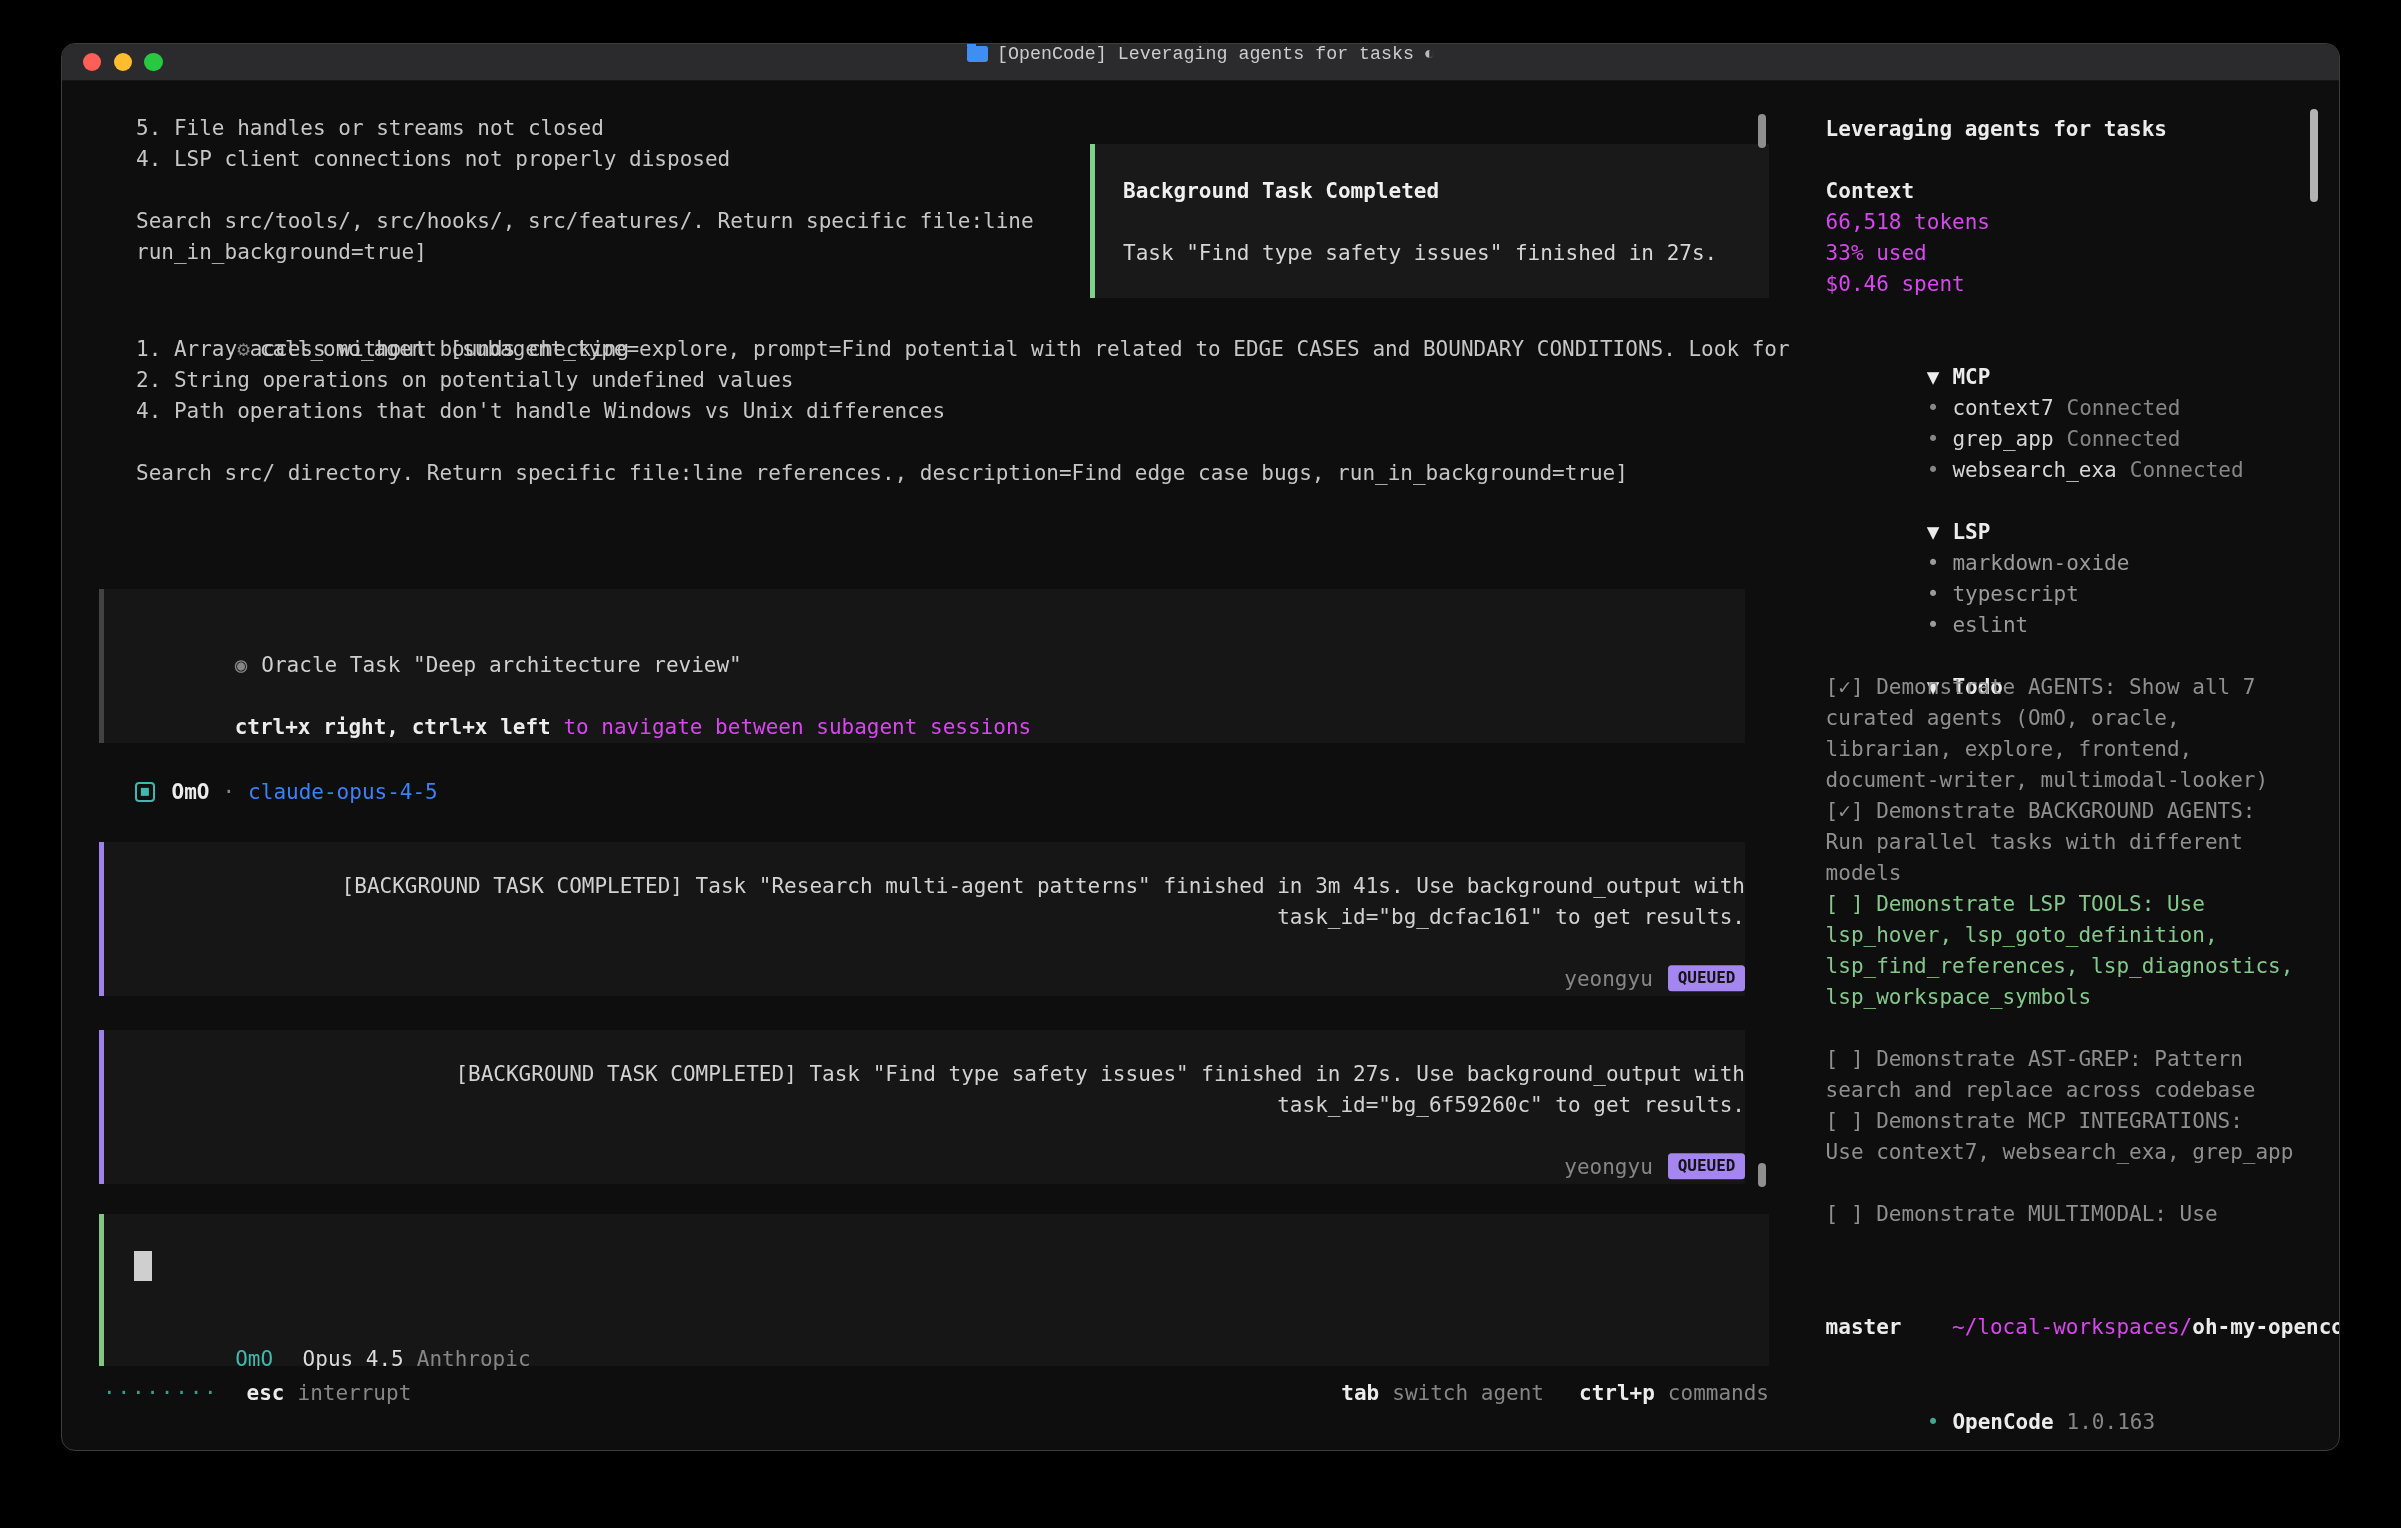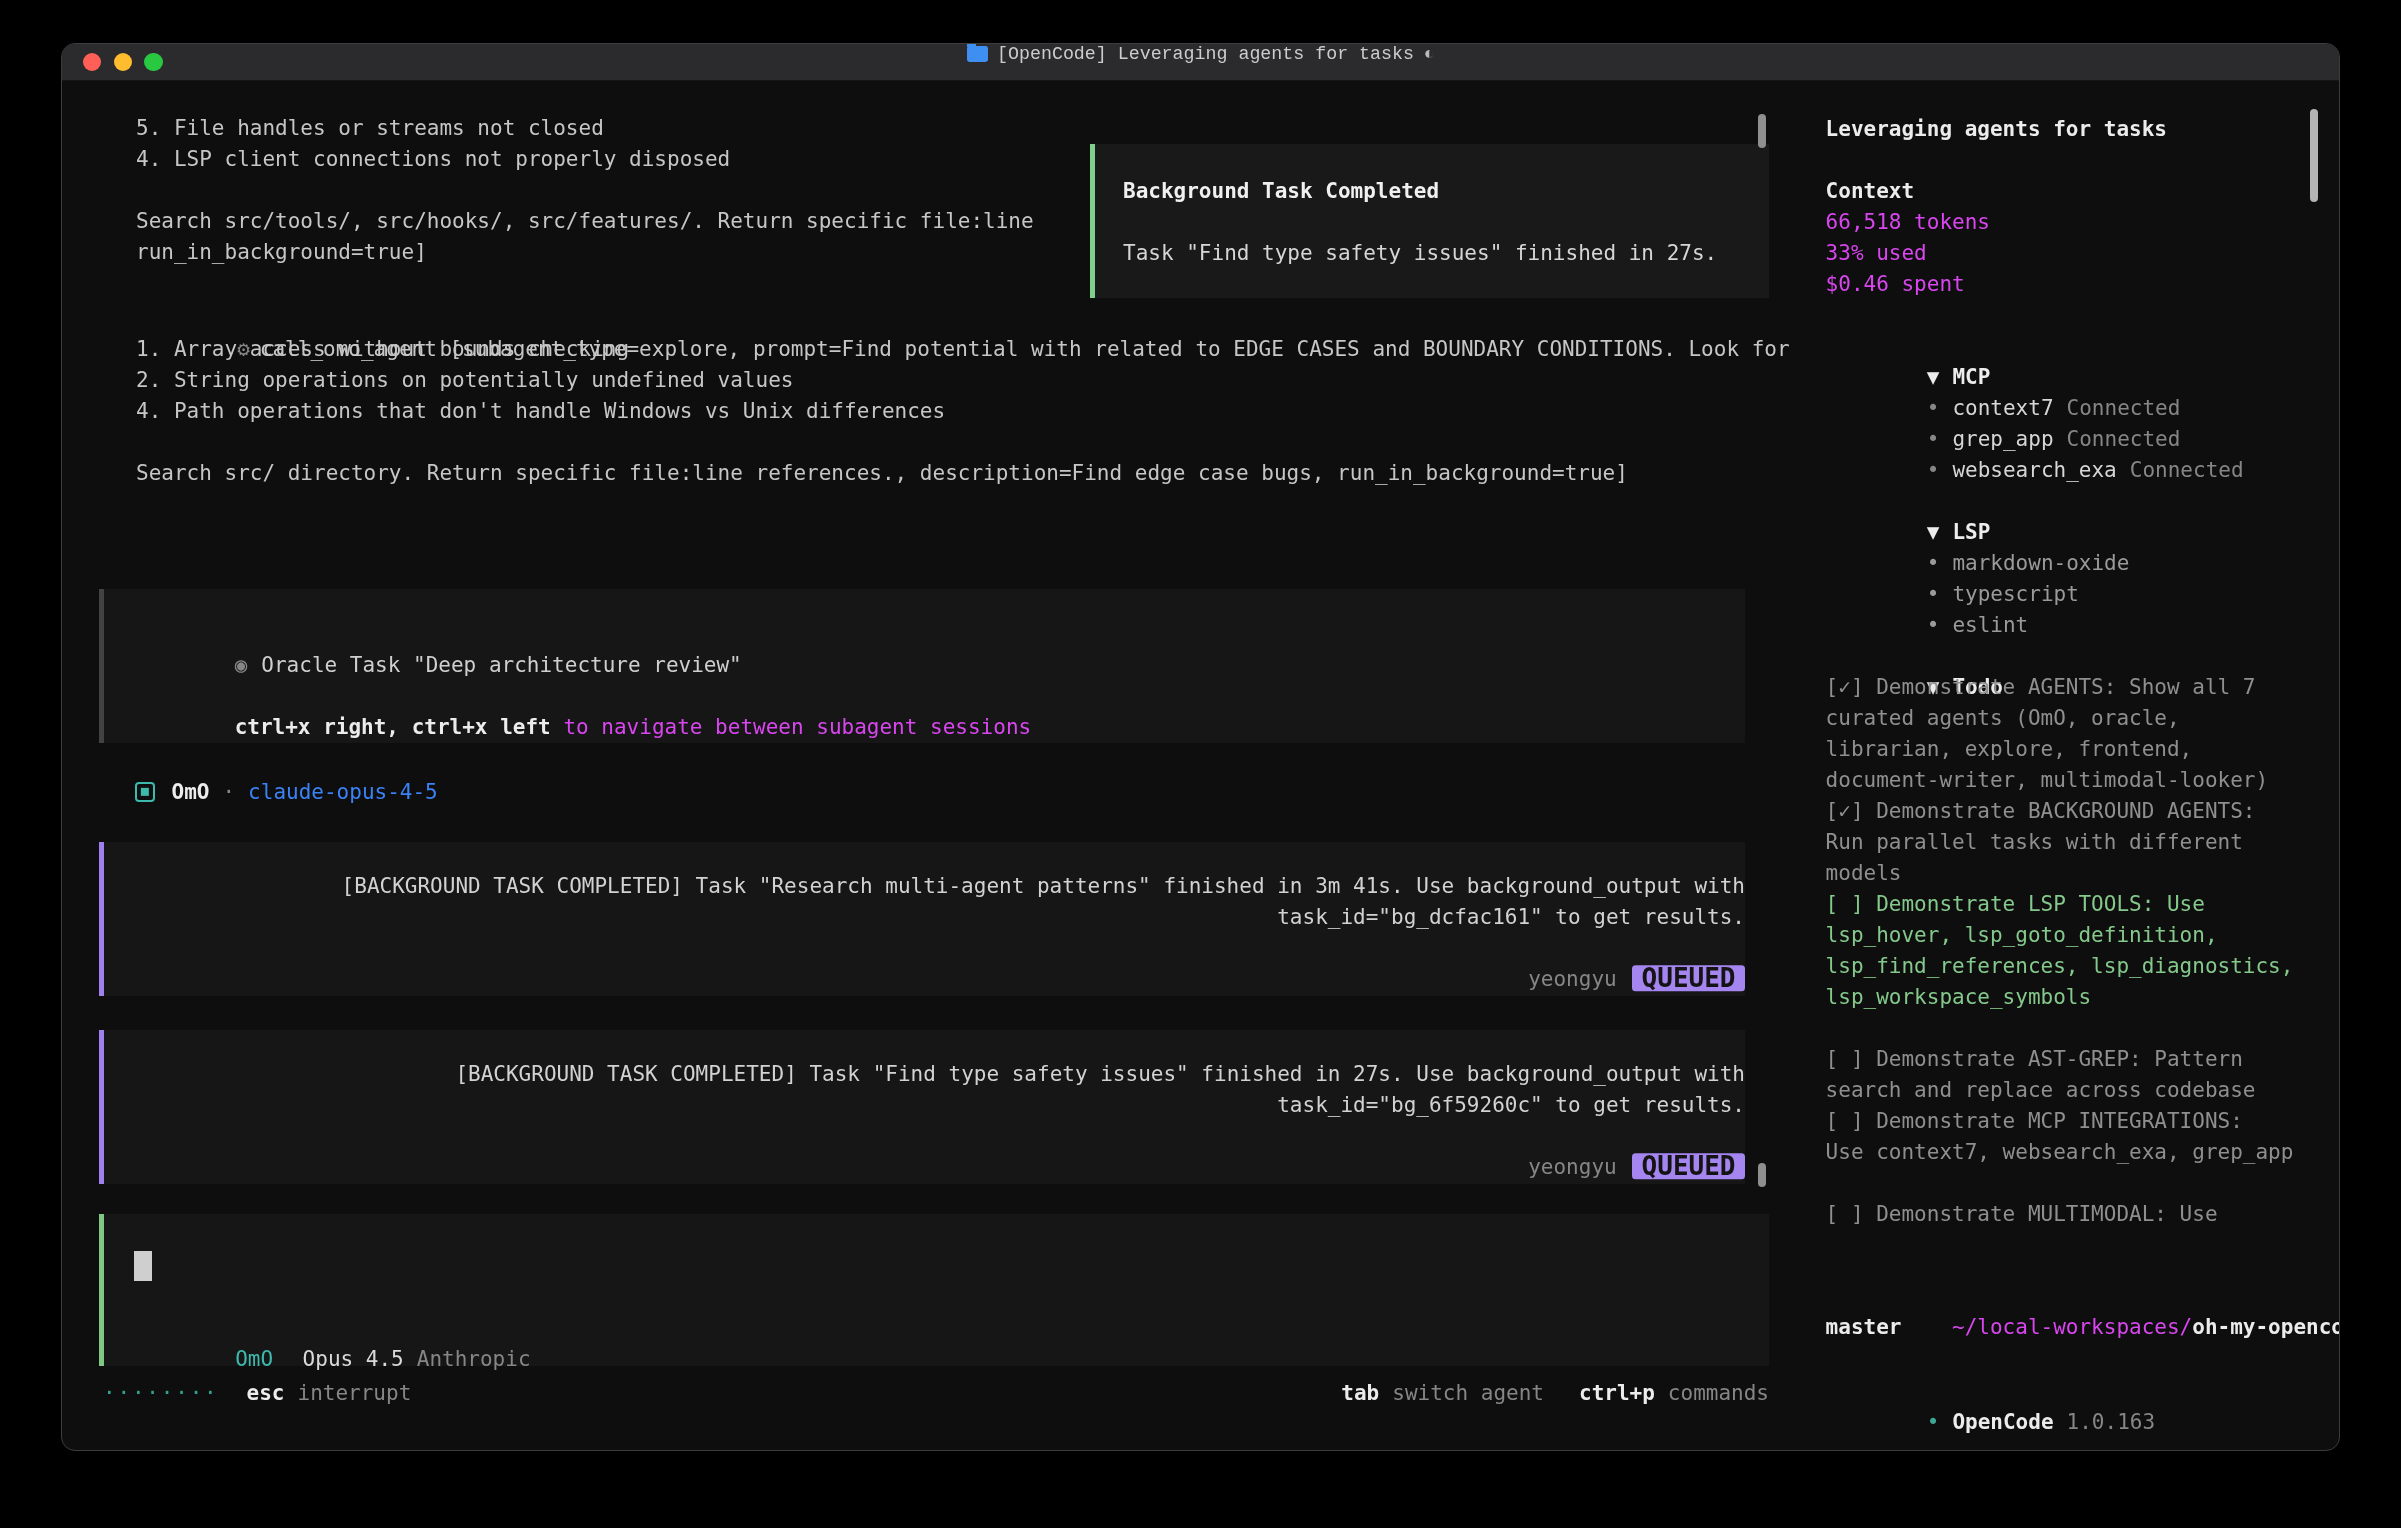--- a/index.html
+++ b/index.html
@@ -53,21 +53,21 @@
   .agent-icon::after { content:""; position:absolute; left:50%; top:50%; width:8.3px; height:8.3px;
                        transform:translate(-50%,-50%); background:#3db9ad; }
   .agent-name { margin-left:16.5px; color:#ececec; font-weight:700; }
   .agent-sep  { margin-left:13px; }
   .agent-model{ margin-left:13px; color:#3b82f6; }
 
   .panel.task { border-left:5.3px solid #a080ef; padding:29px 0 0 29.5px; color:#d2d2d2;text-align:right; }
   .panel.task1 { top:761px; }
   .panel.task2 { top:949px; }
   .badge { display:inline-block; margin-left:15.4px; padding:0 9.5px; height:26.6px; line-height:26.6px;
-           background:#a585f0; color:#141414; font-weight:700; font-size:26px; border-radius:3.5px;
+           background:#a585f0; color:#141414; font-weight:700; font-size:16px; border-radius:3.5px;
            vertical-align:middle; transform:translateY(-1.8px); }
 
   .input-panel { position:absolute; left:37px; top:1133px; width:1670px; height:152px;
                  background:#161617; border-left:5.3px solid #7ec883; padding:37px 0 0 30px; }
   .cursor { display:inline-block; width:17.7px; height:29.5px; background:#cfcfcf; }
   .cursor-line { height:29.5px; }
   .input-spacer { height:32px; }
   .model-line { height:31px; line-height:31px; white-space:pre; }
   .model-name { margin-left:29.5px; color:#dadada; }
   .provider   { margin-left:13px;margin-top:28px; }

